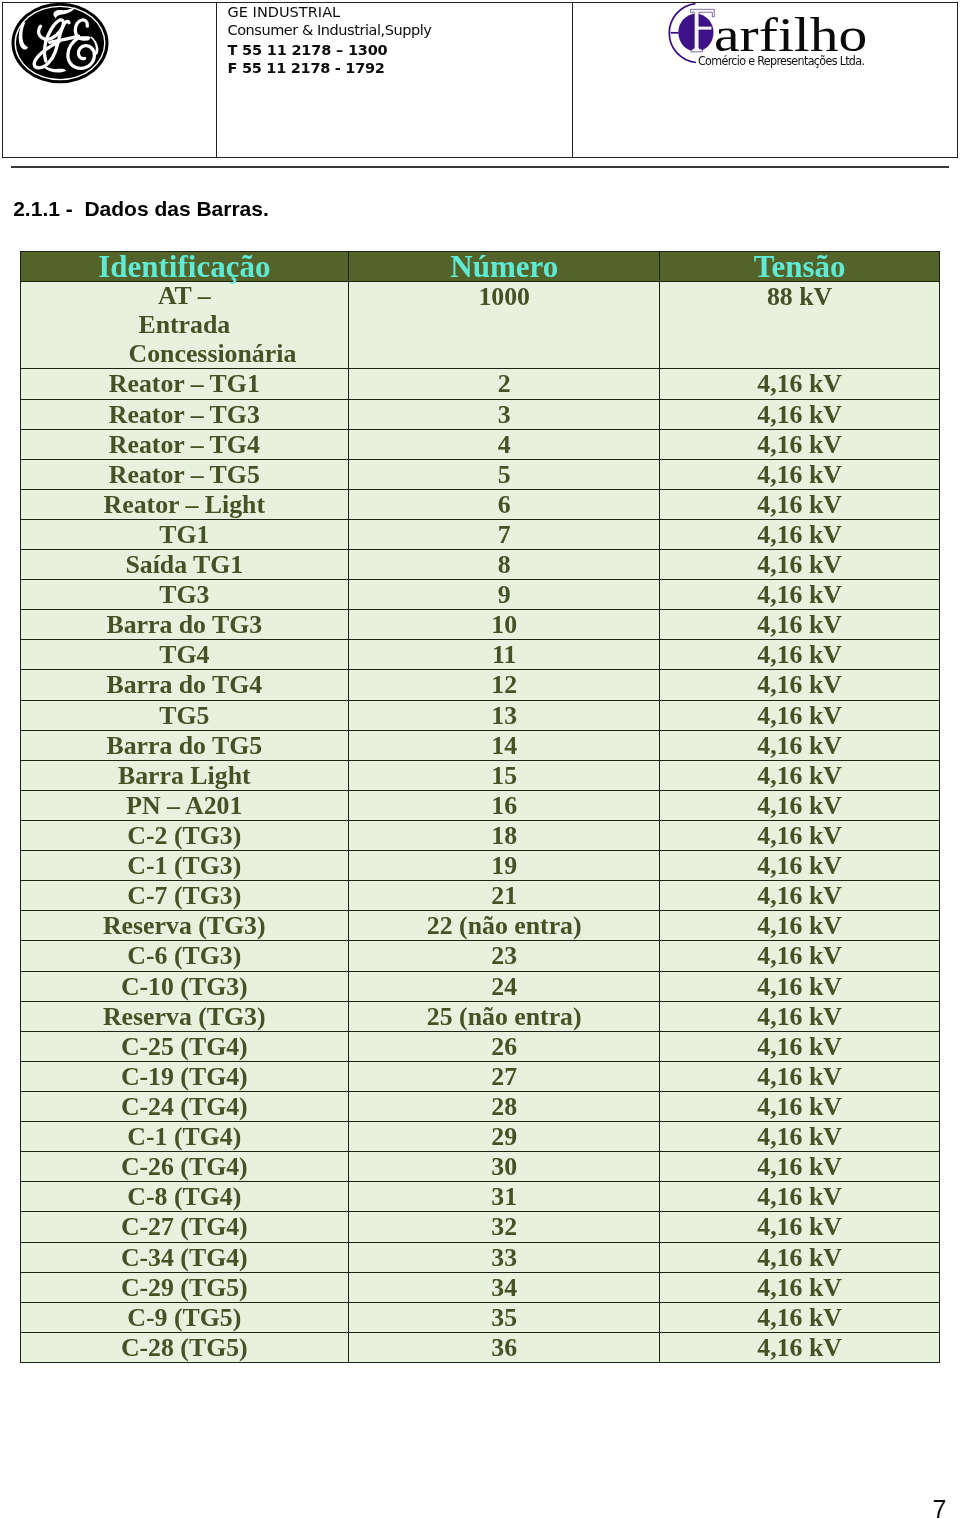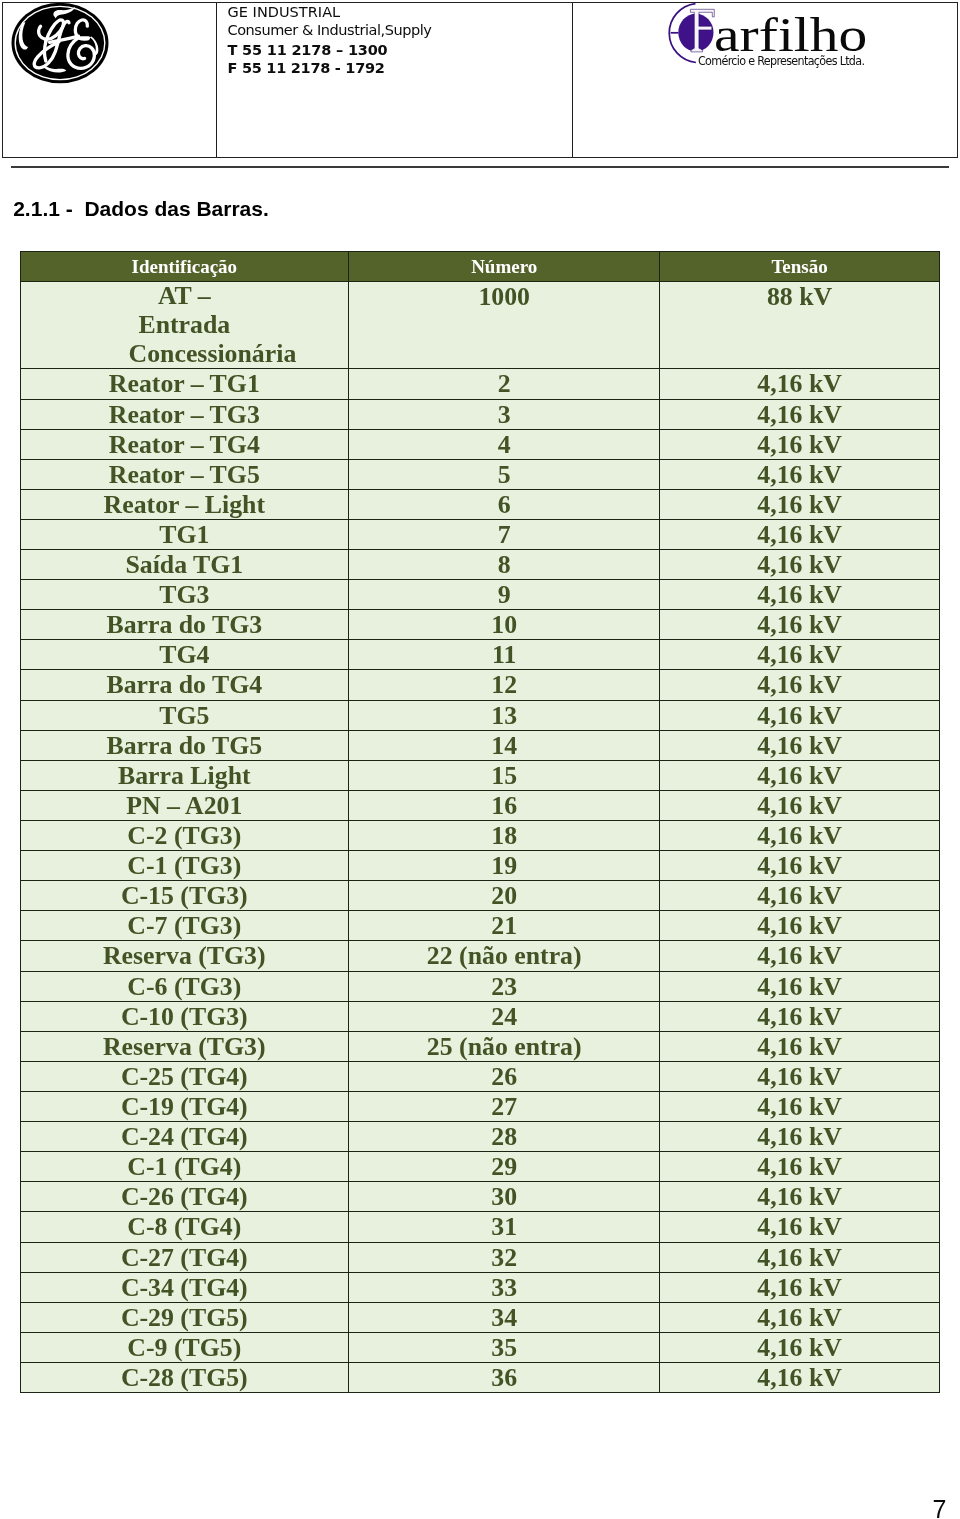--- a/index.html
+++ b/index.html
@@ -32,22 +32,22 @@
   
   .sect{position:absolute;left:13.2px;top:198px;
         font-family:"Liberation Sans",sans-serif;font-weight:700;font-size:21px;
         line-height:21px;color:#000;white-space:pre;}
 
   
   table.data{position:absolute;left:19.6px;top:251px;width:920.2px;
              border-collapse:collapse;table-layout:fixed;}
   table.data td,table.data th{border:1px solid #1c2414;padding:0;
              text-align:center;vertical-align:middle;}
-  table.data thead th{background:#53632a;color:#ffffff;
-             font-size:19px;font-weight:700;height:29px;line-height:29px;}
+  table.data thead th{background:#53632a;color:#5eead4;
+             font-size:31px;font-weight:700;height:29px;line-height:29px;}
   table.data tbody td{background:#e8f1dd;color:#445325;
              font-size:25.8px;font-weight:700;height:29.11px;line-height:29.11px;}
   table.data tbody tr.first td{height:59px;line-height:28.8px;vertical-align:top;padding-top:1px;}
   table.data tbody tr.first td.wrapcell{padding:0 108px;}
   col.c1{width:328px;}
   col.c2{width:311px;}
   col.c3{width:279px;}
 
   .pagenum{position:absolute;left:932.4px;top:1497px;
            font-family:"Liberation Sans",sans-serif;font-size:25px;line-height:25px;color:#0a0a0a;}
@@ -203,25 +203,20 @@
           <td>C-2 (TG3)</td>
           <td>18</td>
           <td>4,16 kV</td>
         </tr>
         <tr>
           <td>C-1 (TG3)</td>
           <td>19</td>
           <td>4,16 kV</td>
         </tr>
         <tr>
-          <td>C-15 (TG3)</td>
-          <td>20</td>
-          <td>4,16 kV</td>
-        </tr>
-        <tr>
           <td>C-7 (TG3)</td>
           <td>21</td>
           <td>4,16 kV</td>
         </tr>
         <tr>
           <td>Reserva (TG3)</td>
           <td>22 (não entra)</td>
           <td>4,16 kV</td>
         </tr>
         <tr>

